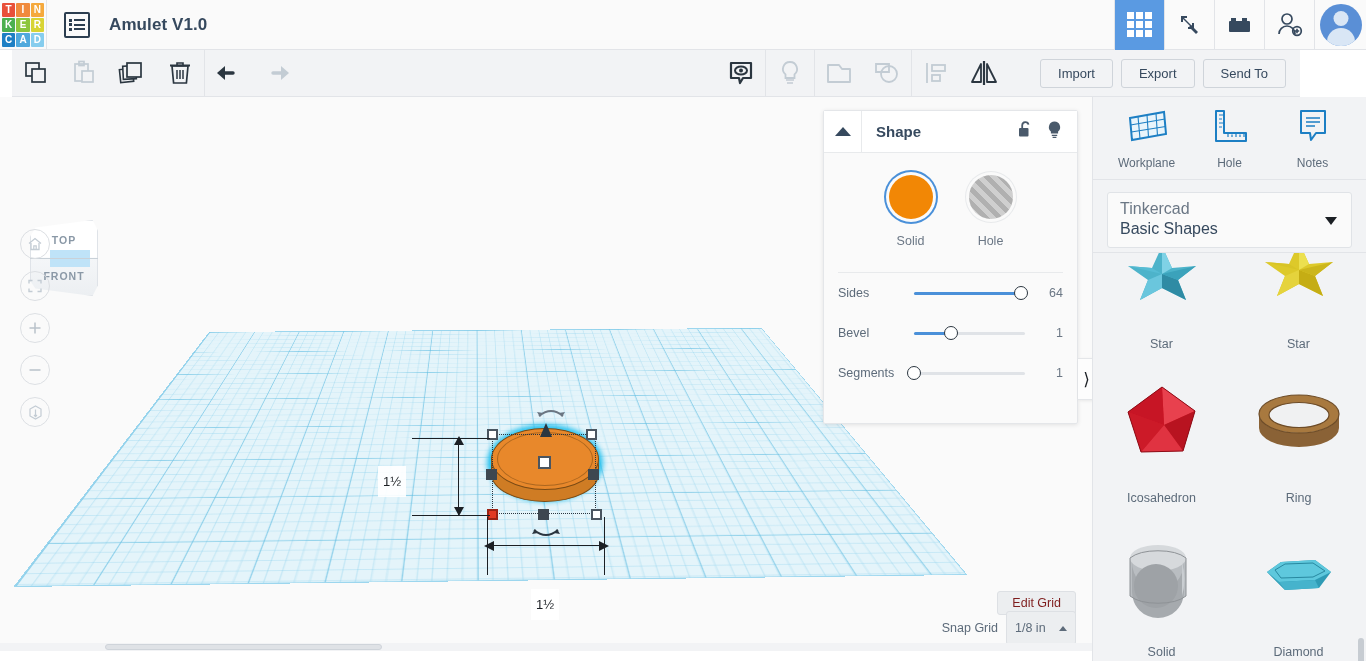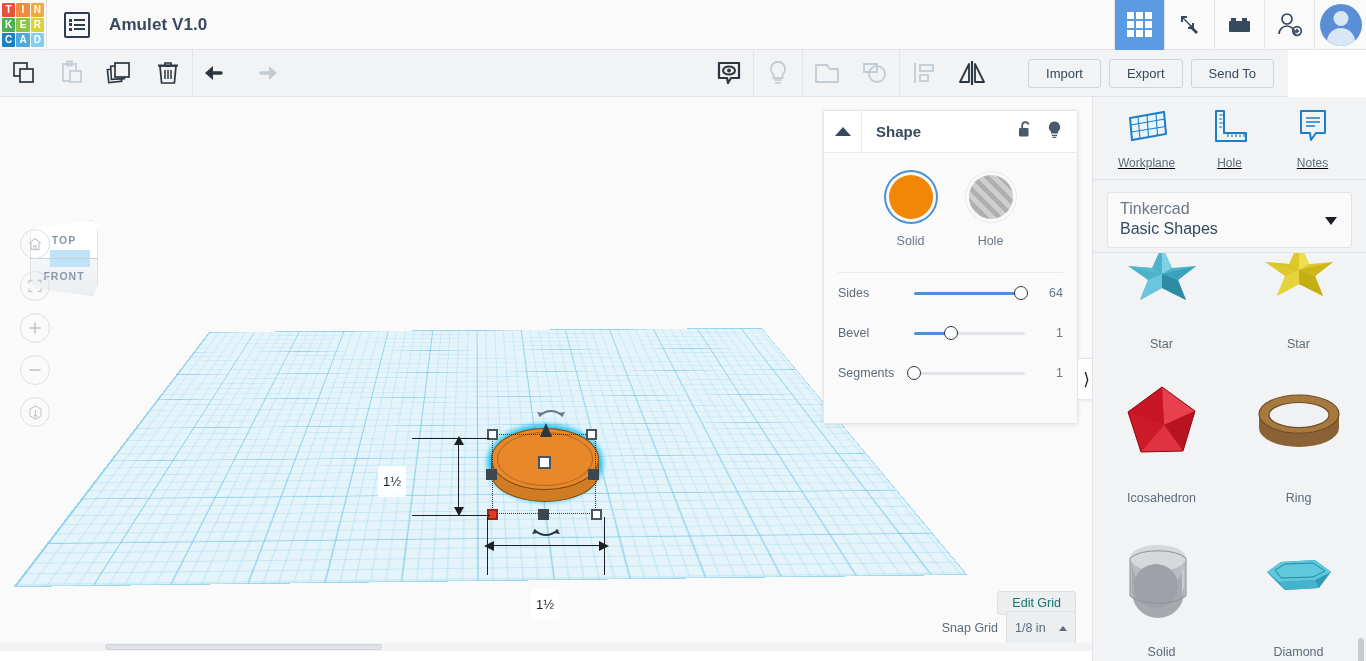--- a/index.html
+++ b/index.html
@@ -61,21 +61,21 @@
   }
   .avatar::after {
     content: ""; position: absolute; left: 50%; top: 24px; transform: translateX(-50%);
     width: 28px; height: 24px; border-radius: 14px 14px 0 0; background: #d9e6f5;
   }
   .grid9 { display: grid; grid-template-columns: repeat(3,7px); grid-template-rows: repeat(3,7px); gap: 2px; }
   .grid9 span { background: #fff; }
 
   
   .toolbar {
-    position: absolute; left: 0; top: 50px; width: 1288px; height: 47px;
+    position: absolute; left: 12px; top: 50px; width: 1288px; height: 47px;
     background: #f2f3f5; border-bottom: 1px solid #e2e4e8;
     display: flex; align-items: center;
   }
   .tb-item {
     width: 48px; height: 47px; display: flex; align-items: center; justify-content: center;
     cursor: pointer;
   }
   .tb-item.disabled { cursor: default; opacity: 1; }
   .tb-sep { width: 1px; height: 47px; background: #e2e4e8; }
   .tb-spacer { flex: 1; }
@@ -161,21 +161,21 @@
   .dimlabel {
     position: absolute; background: rgba(255,255,255,.9); padding: 8px 5px;
     font-size: 13px; color: #1b1f24; white-space: nowrap;
   }
   .rotarrow { position: absolute; color: #5a6570; font-size: 15px; }
 
   
   .edit-grid-btn {
     position: absolute; right: 16px; bottom: 36px;
     height: 24px; padding: 0 14px; background: #eceef0; border: 1px solid #dde0e4;
-    border-radius: 3px; font-size: 12.5px; color: #0f766e; cursor: pointer;
+    border-radius: 3px; font-size: 12.5px; color: #7f1d1d; cursor: pointer;
     display: flex; align-items: center; font-family: "Liberation Sans", sans-serif; margin-top: 36px;
   }
   .snap-row { position: absolute; right: 16px; bottom: 6px; display: flex; align-items: center; }
   .snap-label { font-size: 12.5px; color: #5d6b7a; margin-right: 8px; }
   .snap-select {
     height: 24px; padding: 16px 8px; min-width: 70px; background: #eceef0;
     border: 1px solid #dde0e4; border-radius: 3px; font-size: 12.5px; color: #5d6b7a;
     display: flex; align-items: center; justify-content: space-between; cursor: pointer;
   }
   .caret-up { width:0;height:0;border-left:4px solid transparent;border-right:4px solid transparent;border-bottom:5px solid #5d6b7a; margin-left: 8px;}
@@ -222,21 +222,21 @@
     display: flex; align-items: center; justify-content: center; cursor: pointer;
     font-size: 17px; color: #1b1f24; box-shadow: 1px 1px 3px rgba(0,0,0,.08);
   }
 
   
   .right-panel {
     position: absolute; left: 1092px; top: 97px; width: 274px; height: 564px;
     background: #f2f3f5; border-left: 1px solid #e2e4e8;
   }
   .rp-tools { height: 83px; display: flex; align-items: center; justify-content: space-around;
-    padding: 0 12px; border-bottom: 1px solid #e2e4e8; background: #f2f3f5; text-decoration: underline; }
+    padding: 0 12px; border-bottom: 1px solid #e2e4e8; background: #f2f3f5; }
   .rp-tool { text-align: center; cursor: pointer; width: 72px; }
   .rp-tool-label { margin-top: 5px; font-size: 12px; color: #5d6b7a; }
   .rp-dropdown {
     margin: 12px 14px 0; height: 56px; background: #fafafa; border: 1px solid #e0e3e7;
     border-radius: 3px; padding: 7px 12px; position: relative; cursor: pointer;
   }
   .rp-dd-label { font-size: 16px; color: #6b7785; }
   .rp-dd-value { font-size: 16px; color: #36495e; margin-top: 2px; }
   .rp-dd-caret {
     position: absolute; right: 14px; top: 24px;

